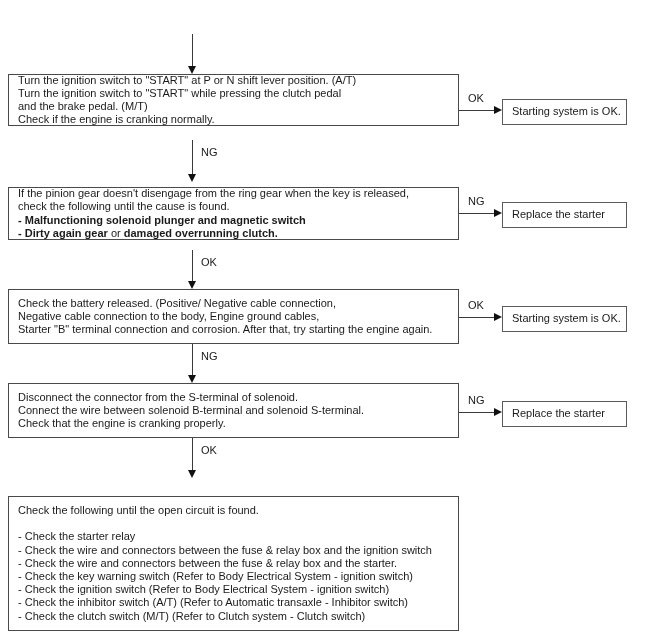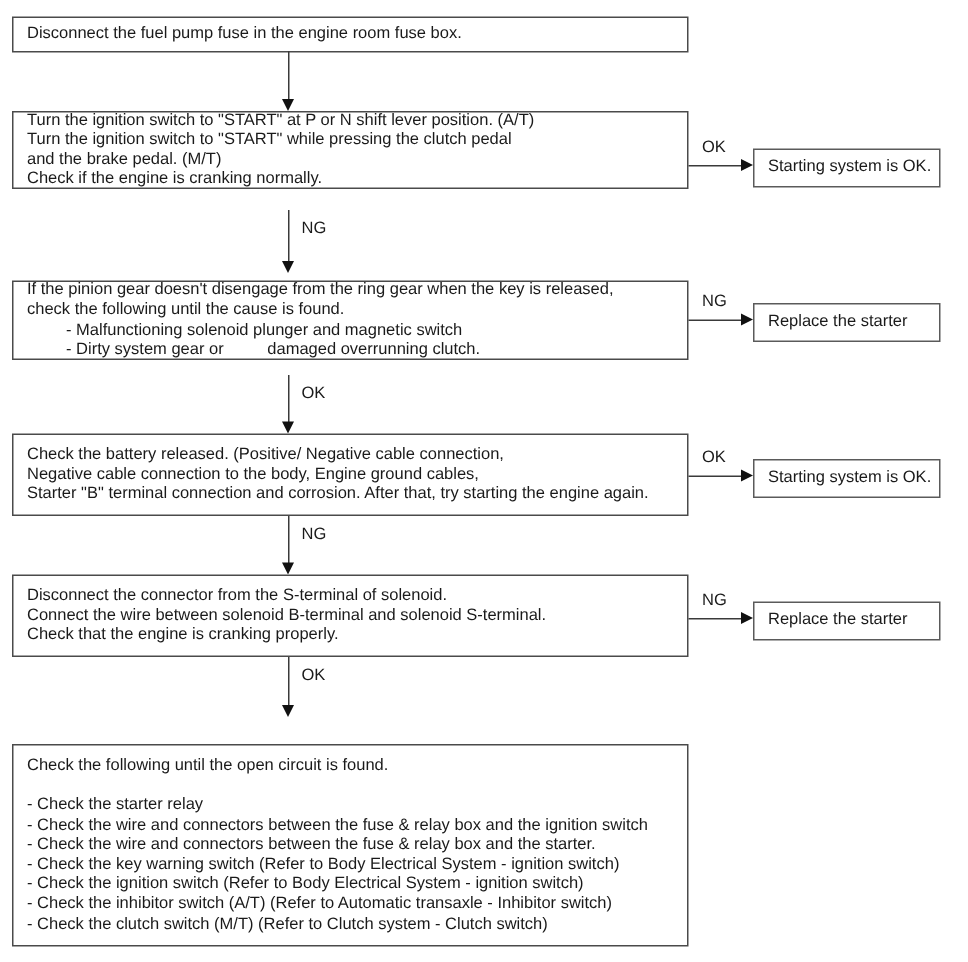--- a/index.html
+++ b/index.html
@@ -21,21 +21,21 @@
   }
   .main {
     left: 8px;
     width: 451px;
     padding: 4px 9px;
     display: flex;
     flex-direction: column;
     justify-content: center;
   }
   .line { white-space: nowrap; line-height: 13.2px; }
-  .b { font-weight: normal; margin-left: 26px; }
+  .b { font-weight: bold; }
   .gap { height: 13px; }
   .side {
     left: 502px;
     width: 125px;
     height: 26px;
     border-color: #5a5a5a;
     display: flex;
     align-items: center;
     padding-left: 9px;
   }
@@ -55,23 +55,20 @@
   }
   .lbl { position: absolute; line-height: 13px; }
   .lbl-v { left: 201px; }
   .lbl-h { left: 468px; }
 </style>
 </head>
 <body>
 
 <div class="canvas">
 
-  <div class="box main" style="top:11px;height:24px">
-    <div class="line">Disconnect the fuel pump fuse in the engine room fuse box.</div>
-  </div>
 
   <div class="vline" style="top:34px;height:33px"></div>
   <div class="ah-down" style="top:66px"></div>
 
   <div class="box main" style="top:74px;height:52px">
     <div class="line">Turn the ignition switch to "START" at P or N shift lever position. (A/T)</div>
     <div class="line">Turn the ignition switch to "START" while pressing the clutch pedal</div>
     <div class="line">and the brake pedal. (M/T)</div>
     <div class="line">Check if the engine is cranking normally.</div>
   </div>
@@ -84,21 +81,21 @@
   </div>
 
   <div class="vline" style="top:140px;height:35px"></div>
   <div class="ah-down" style="top:174px"></div>
   <div class="lbl lbl-v" style="top:146px">NG</div>
 
   <div class="box main" style="top:187px;height:53px">
     <div class="line">If the pinion gear doesn't disengage from the ring gear when the key is released,</div>
     <div class="line">check the following until the cause is found.</div>
     <div class="line b">- Malfunctioning solenoid plunger and magnetic switch</div>
-    <div class="line"><span class="b">- Dirty system gear</span><span> or </span><span class="b">damaged overrunning clutch.</span></div>
+    <div class="line"><span class="b">- Dirty again gear</span><span> or </span><span class="b">damaged overrunning clutch.</span></div>
   </div>
 
   <div class="lbl lbl-h" style="top:195px">NG</div>
   <div class="hline" style="top:213px;left:459px;width:36px"></div>
   <div class="ah-right" style="top:209px"></div>
   <div class="box side" style="top:202px">
     <div class="line">Replace the starter</div>
   </div>
 
   <div class="vline" style="top:250px;height:32px"></div>

